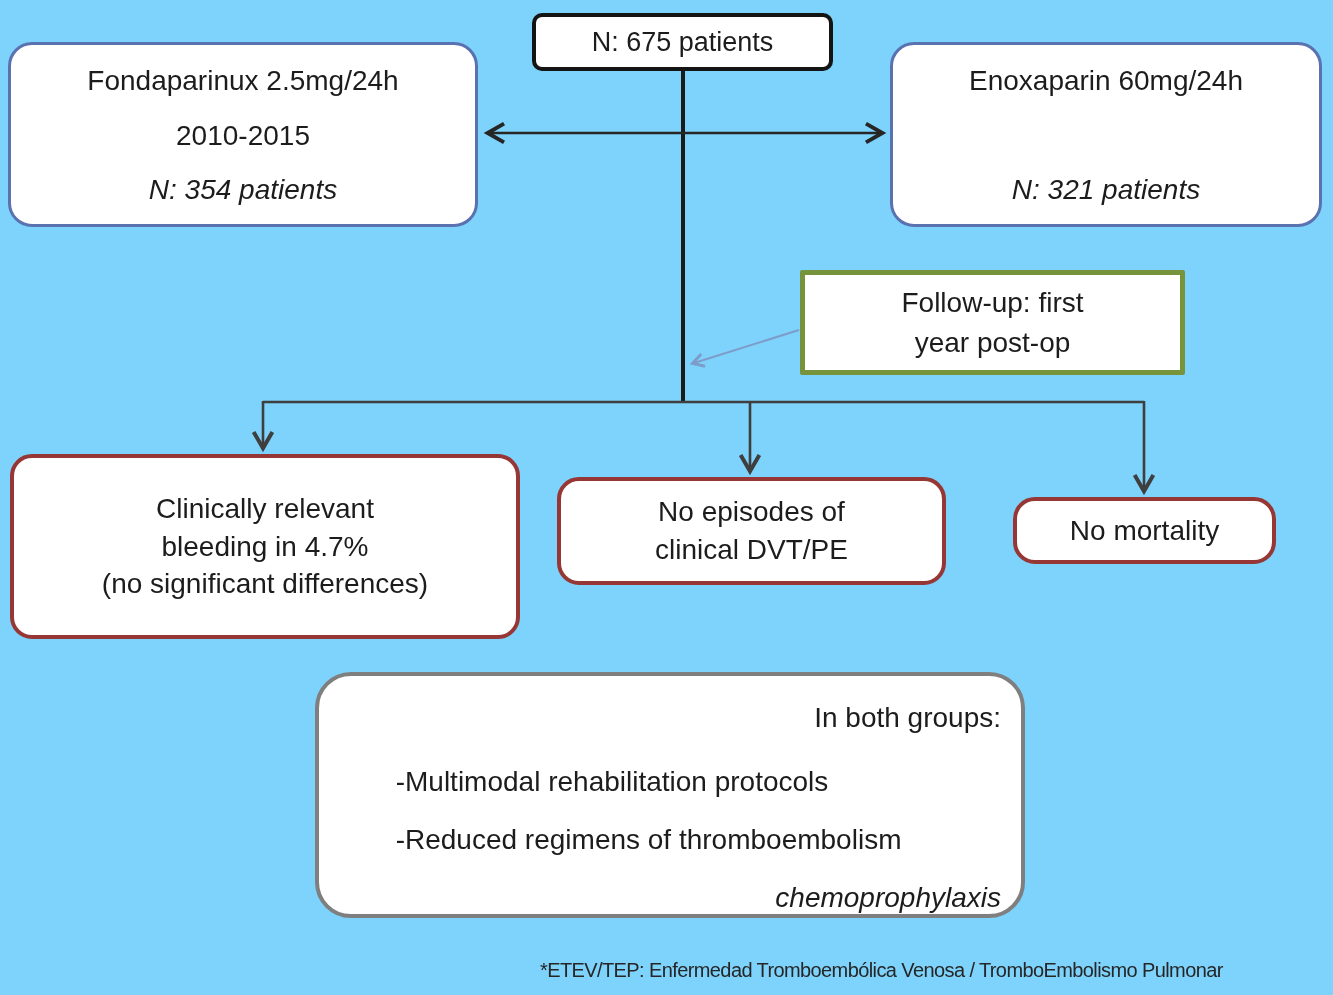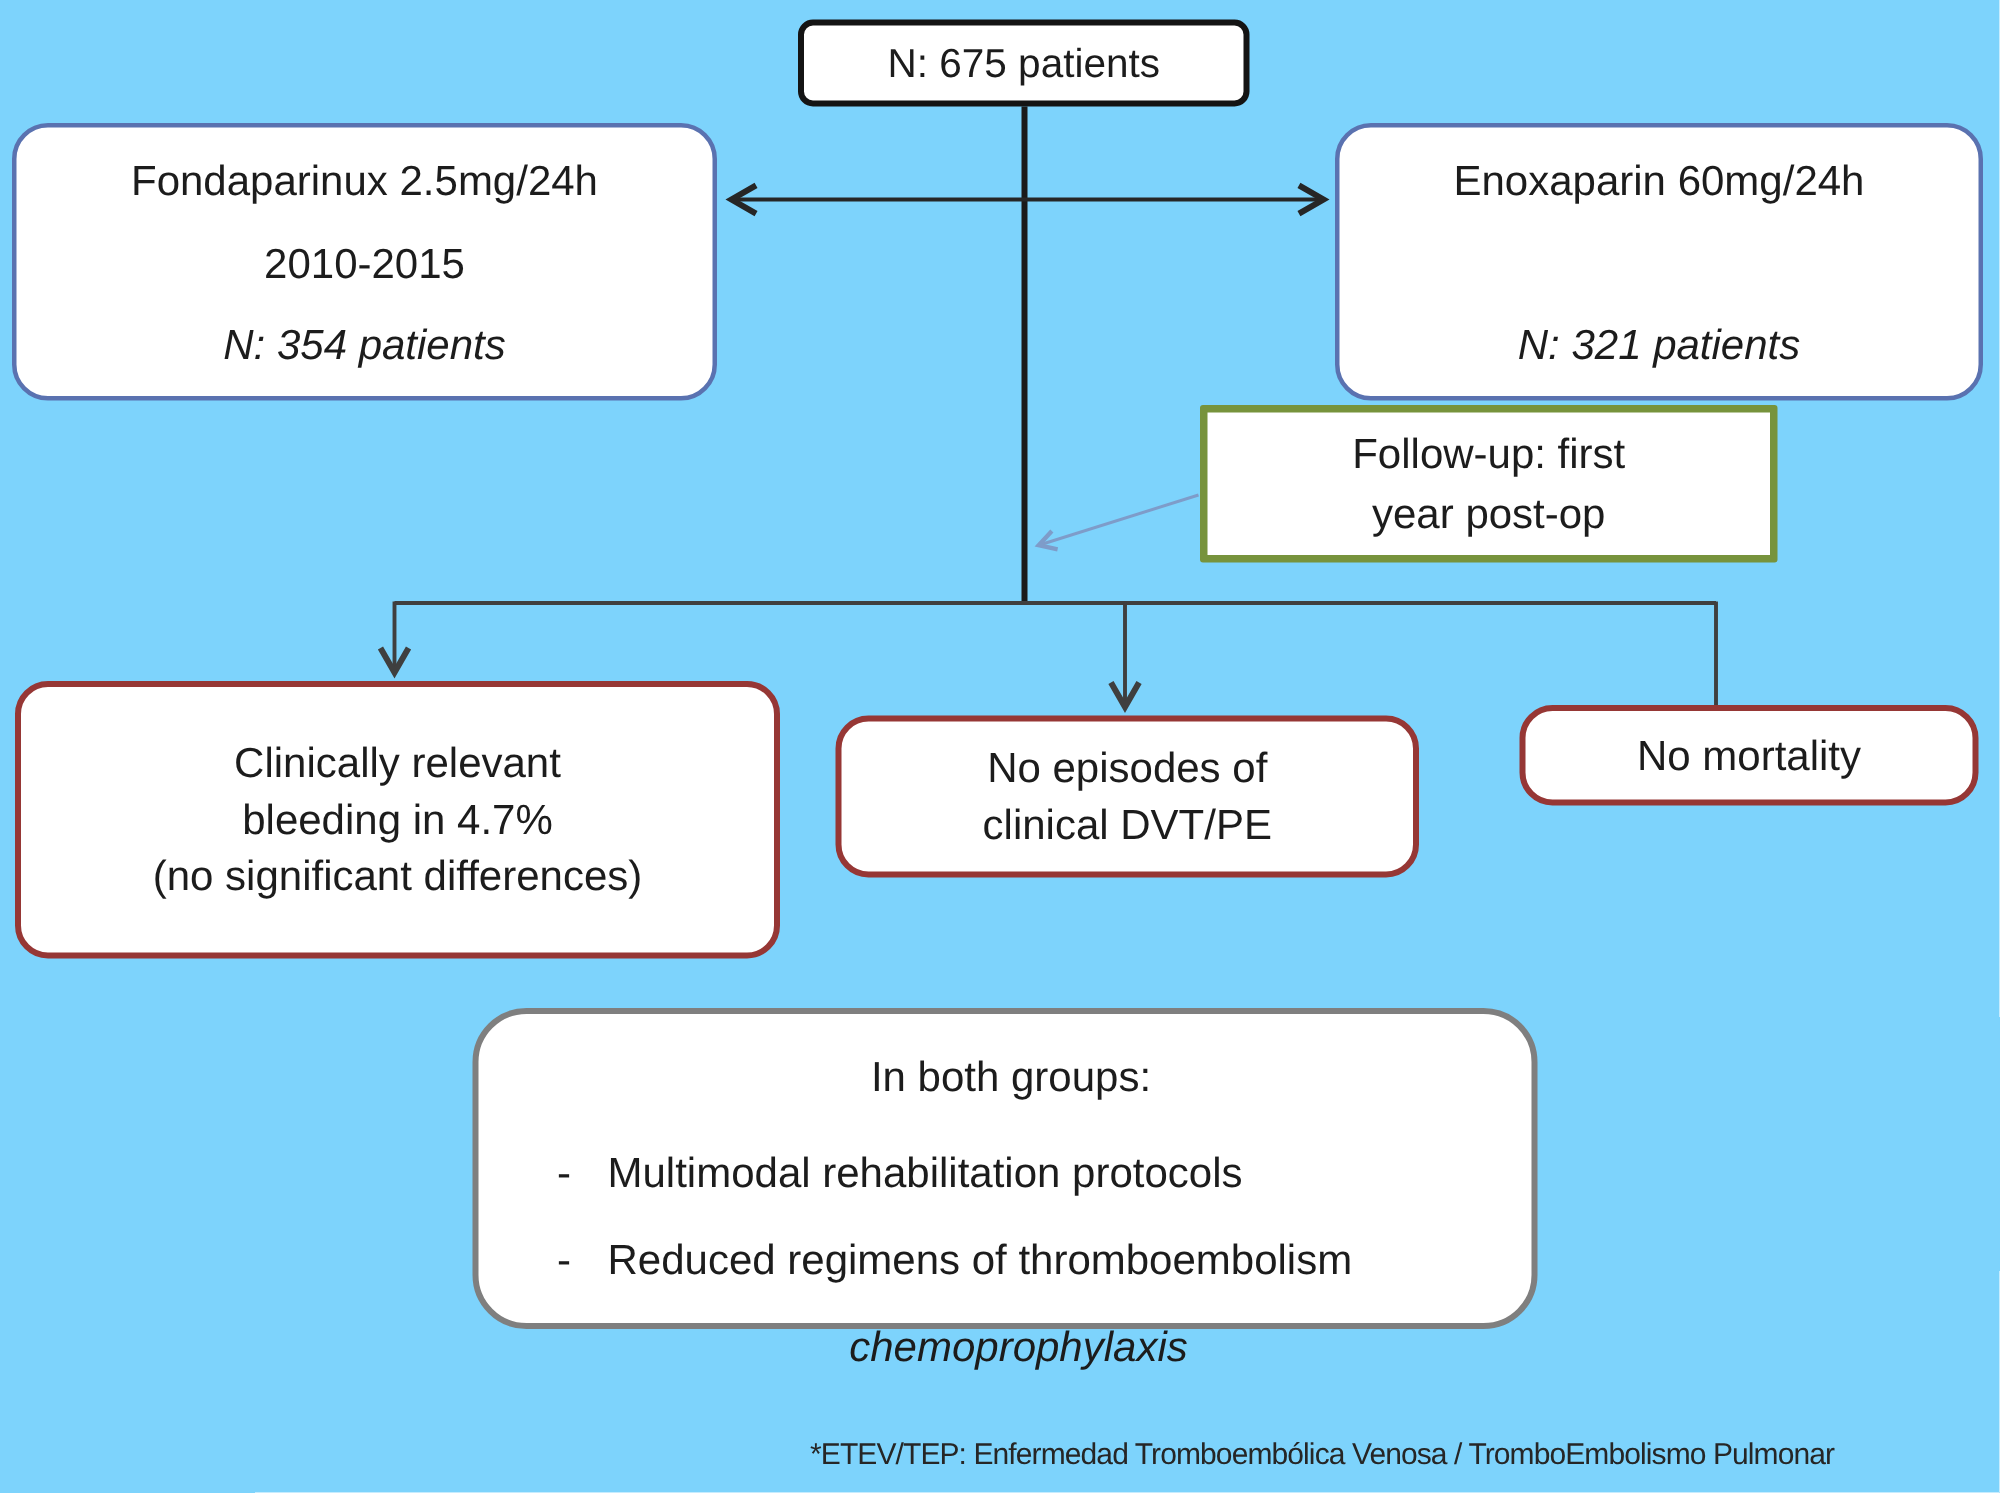--- a/index.html
+++ b/index.html
@@ -33,46 +33,45 @@
     left: 532px; top: 13px; width: 301px; height: 58px;
     border: 4px solid #141414; border-radius: 10px;
     font-size: 27px;
   }
   .group-box {
     border: 3px solid #5a72b0; border-radius: 24px;
     top: 42px; height: 185px;
     font-size: 28px;
     justify-content: space-between;
     padding: 20px 6px 18px 6px;
-    margin-top: 40px;
   }
   .group-left  { left: 8px;   width: 470px; }
   .group-right { left: 890px; width: 432px; }
   .italic { font-style: italic; }
 
   .followup-box {
     left: 800px; top: 270px; width: 385px; height: 105px;
     border: 5px solid #77933c; border-radius: 2px;
     font-size: 28px; line-height: 1.4;
   }
   .outcome-box {
     border: 4px solid #963735; border-radius: 22px;
     font-size: 28px; line-height: 1.35;
   }
   .outcome-1 { left: 10px;   top: 454px; width: 510px; height: 185px; }
   .outcome-2 { left: 557px;  top: 477px; width: 389px; height: 108px; }
-  .outcome-3 { left: 1013px; top: 470px; width: 306px; height: 67px; }
+  .outcome-3 { left: 1013px; top: 497px; width: 263px; height: 67px; }
 
   .note-box {
-    left: 315px; top: 672px; width: 710px; height: 214px;
+    left: 315px; top: 672px; width: 710px; height: 246px;
     border: 4px solid #7f7f7f; border-radius: 36px;
     position: absolute; background: #fff; box-sizing: border-box;
     font-size: 28px;
     padding: 26px 20px 20px 28px;
-    text-align: center;
+    text-align: right;
   }
   .note-title { margin-bottom: 32px; }
   .note-row { display: flex; margin-bottom: 26px; }
   .note-dash { width: 58px; flex: 0 0 58px; }
   .note-cont { padding-left: 10px; font-style: italic; }
 
   .footnote {
     position: absolute;
     right: 3px; top: 959px;
     width: 790px;

